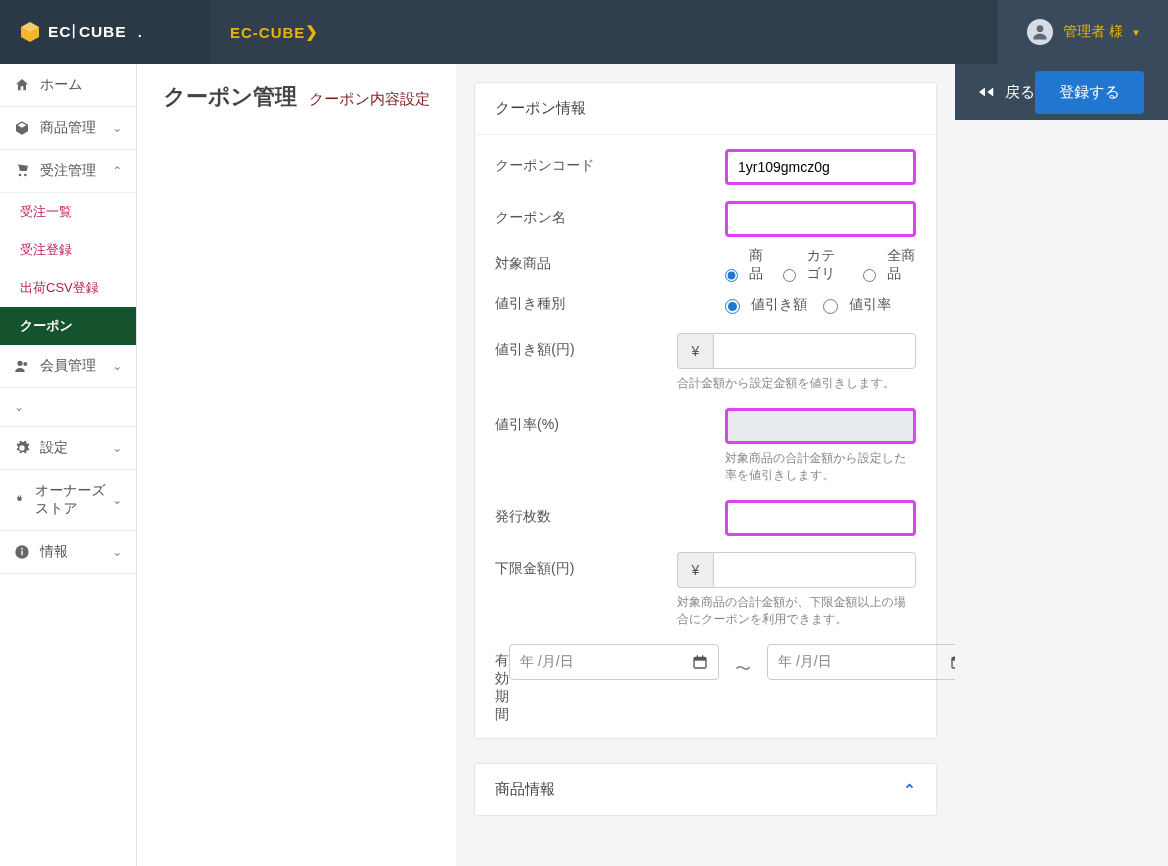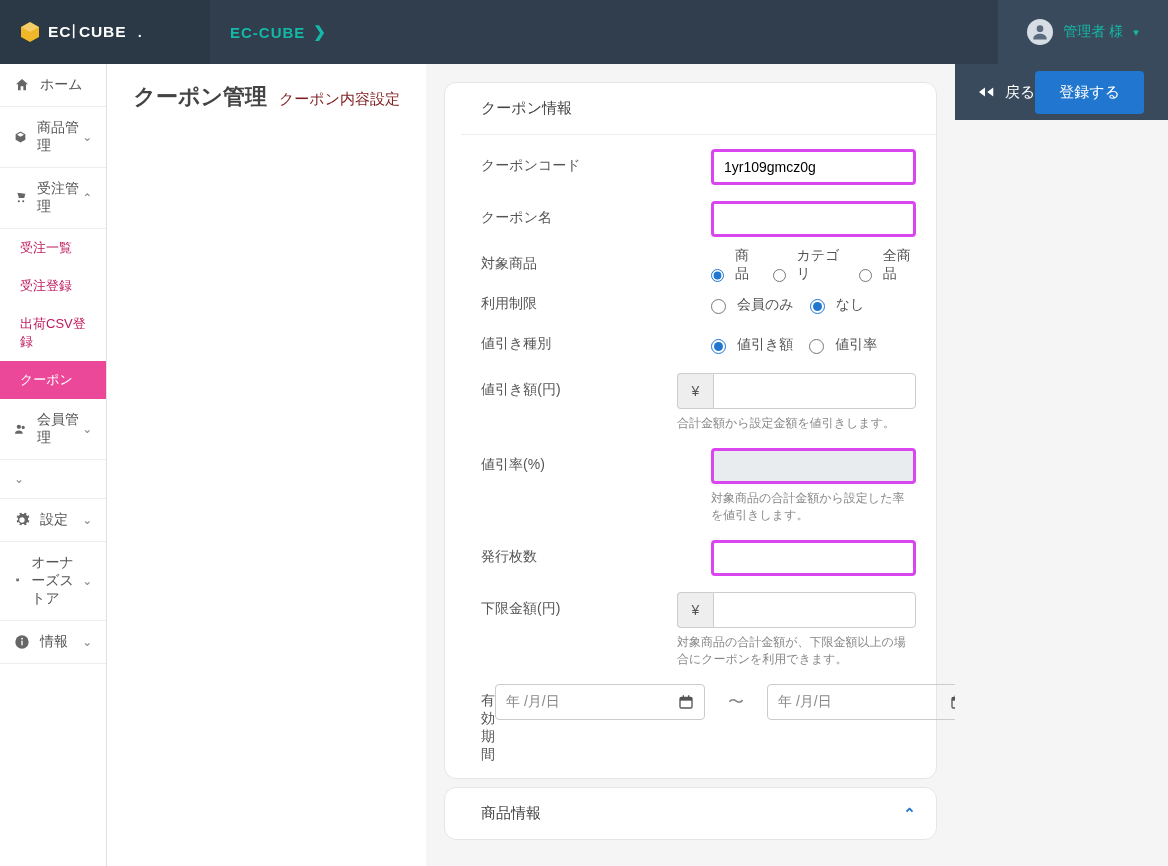--- a/index.html
+++ b/index.html
@@ -1,53 +1,53 @@
 <!DOCTYPE html>
 <html><head>
 <meta charset="utf-8">
 <style>
 * { box-sizing: border-box; margin: 0; padding: 0; }
 body { font-family: -apple-system, "Hiragino Sans", Meiryo, sans-serif; font-size: 14px; color: #333; background: #f5f5f5; width: 1168px; height: 866px; overflow: hidden; }
-.topbar { height: 64px; background: #303e4e; display: flex; align-items: center; color: #14b8a6; }
+.topbar { height: 64px; background: #303e4e; display: flex; align-items: center; color: #eab308; }
 .logo-area { width: 210px; background: #2b3845; display: flex; align-items: center; height: 64px; padding-left: 18px; }
 .logo-svg { display: flex; align-items: center; gap: 6px; }
-.breadcrumb { flex: 1; padding: 0 20px; font-weight: 600; font-size: 15px; display: flex; align-items: center; gap: 8px; letter-spacing: 1px; }
+.breadcrumb { flex: 1; padding: 0 20px; font-weight: 600; font-size: 15px; display: flex; align-items: center; gap: 0; letter-spacing: 1px; }
 .user-area { width: 170px; background: #394a5c; height: 64px; display: flex; align-items: center; justify-content: center; gap: 10px; font-size: 14px; }
 .avatar { width: 26px; height: 26px; border-radius: 50%; background: #d7dde4; display: flex; align-items: center; justify-content: center; }
 .avatar svg { width: 20px; height: 20px; }
 .layout { display: flex; height: 802px; }
 .sidebar { width: 191px; background: #fff; border-right: 1px solid #e0e0e0; font-size: 14px; color: #555; }
 .nav-item { display: flex; align-items: center; justify-content: space-between; padding: 12px 14px; border-bottom: 1px solid #eee; cursor: pointer; }
 .nav-item .label { display: flex; align-items: center; gap: 10px; }
 .nav-sub { padding: 10px 14px 10px 20px; font-size: 13px; color: #be185d; cursor: pointer; }
-.nav-sub.active { background: #ec4899; color: #fff; }
+.nav-sub.active { background: #14532d; color: #fff; font-weight: bold; }
 .nav-icon { width: 16px; height: 16px; fill: #666; }
 .chev { font-size: 12px; color: #888; }
 .main { flex: 1; display: flex; flex-direction: row; }
 .page-header { background: #fff; padding: 18px 26px; display: flex; align-items: baseline; gap: 12px; }
 .page-header h1 { font-size: 22px; font-weight: 600; color: #444; }
 .page-header .sub { font-size: 15px; color: #7f1d1d; }
 .content { flex: 1; padding: 18px; overflow-y: auto; }
-.card { background: #fff; border: 1px solid #e5e5e5; border-radius: 12px; margin-bottom: 8px; padding-left: 16px; }
+.card { background: #fff; border: 1px solid #e5e5e5; border-radius: 3px; margin-bottom: 24px; }
 .card-header { padding: 16px 20px; font-size: 15px; color: #444; display: flex; justify-content: space-between; align-items: center; }
 .card-body { padding: 14px 20px; border-top: 1px solid #eee; }
 .form-row { display: flex; align-items: flex-start; margin-bottom: 16px; }
 .form-row:last-child { margin-bottom: 0; }
 .form-label { width: 230px; padding-top: 8px; font-size: 14px; color: #555; }
 .form-control-area { flex: 1; }
 input[type=text].form-control { width: 100%; height: 36px; border: 3px solid #d946ef; border-radius: 4px; padding: 0 10px; font-size: 14px; }
 input[type=text].form-control:disabled { background: #e9ecef; }
 .input-group { display: flex; }
 .input-group-prepend { background: #eee; border: 1px solid #ccc; border-right: none; border-radius: 4px 0 0 4px; display: flex; align-items: center; justify-content: center; width: 36px; color: #555; }
 .input-group input { border-radius: 0 4px 4px 0; flex: 1; height: 36px; border: 1px solid #ccc; padding: 0 10px; font-size: 14px; }
 .help { font-size: 12px; color: #888; margin-top: 6px; }
 .radio-group { display: flex; align-items: center; gap: 16px; height: 24px; }
 .radio-group label { display: flex; align-items: flex-end; gap: 11px; font-size: 14px; color: #555; cursor: pointer; }
 input[type=radio] { accent-color: #2176d0; width: 15px; height: 15px; }
-.date-row { display: flex; align-items: center; gap: 23px; }
+.date-row { display: flex; align-items: flex-end; gap: 16px; }
 .date-input { width: 210px; height: 36px; border: 1px solid #ccc; border-radius: 4px; padding: 0 10px; font-size: 14px; display: flex; align-items: center; justify-content: space-between; color: #888; }
 .tilde { color: #888; font-size: 16px; }
 .footer { height: 56px; background: #394a5c; display: flex; align-items: center; justify-content: space-between; padding: 0 24px; color: #fff; }
 .back-link { display: flex; align-items: center; gap: 8px; cursor: pointer; font-size: 15px; }
 .submit-btn { background: #2176d0; color: #fff; border: none; border-radius: 4px; padding: 12px 24px; font-size: 15px; cursor: pointer; font-weight: 500; }
 .collapse-icon { color: #2176d0; font-weight: bold; }
 </style>
 </head>
 <body>
 
@@ -193,35 +193,20 @@
                     <span>カテゴリ</span>
                   </label>
                 <label>
                     <input type="radio" name="target" style="">
                     <span>全商品</span>
                   </label>
               </div>
             </div>
           </div>
 
-          <div class="form-row">
-            <div class="form-label" style="padding-top:2px">利用制限</div>
-            <div class="form-control-area">
-              <div class="radio-group">
-                <label>
-                    <input type="radio" name="restrict" style="">
-                    <span>会員のみ</span>
-                  </label>
-                <label>
-                    <input type="radio" name="restrict" checked="" style="">
-                    <span>なし</span>
-                  </label>
-              </div>
-            </div>
-          </div>
 
           <div class="form-row">
             <div class="form-label" style="padding-top:2px">値引き種別</div>
             <div class="form-control-area">
               <div class="radio-group">
                 <label>
                     <input type="radio" name="dtype" checked="" style="">
                     <span>値引き額</span>
                   </label>
                 <label>

